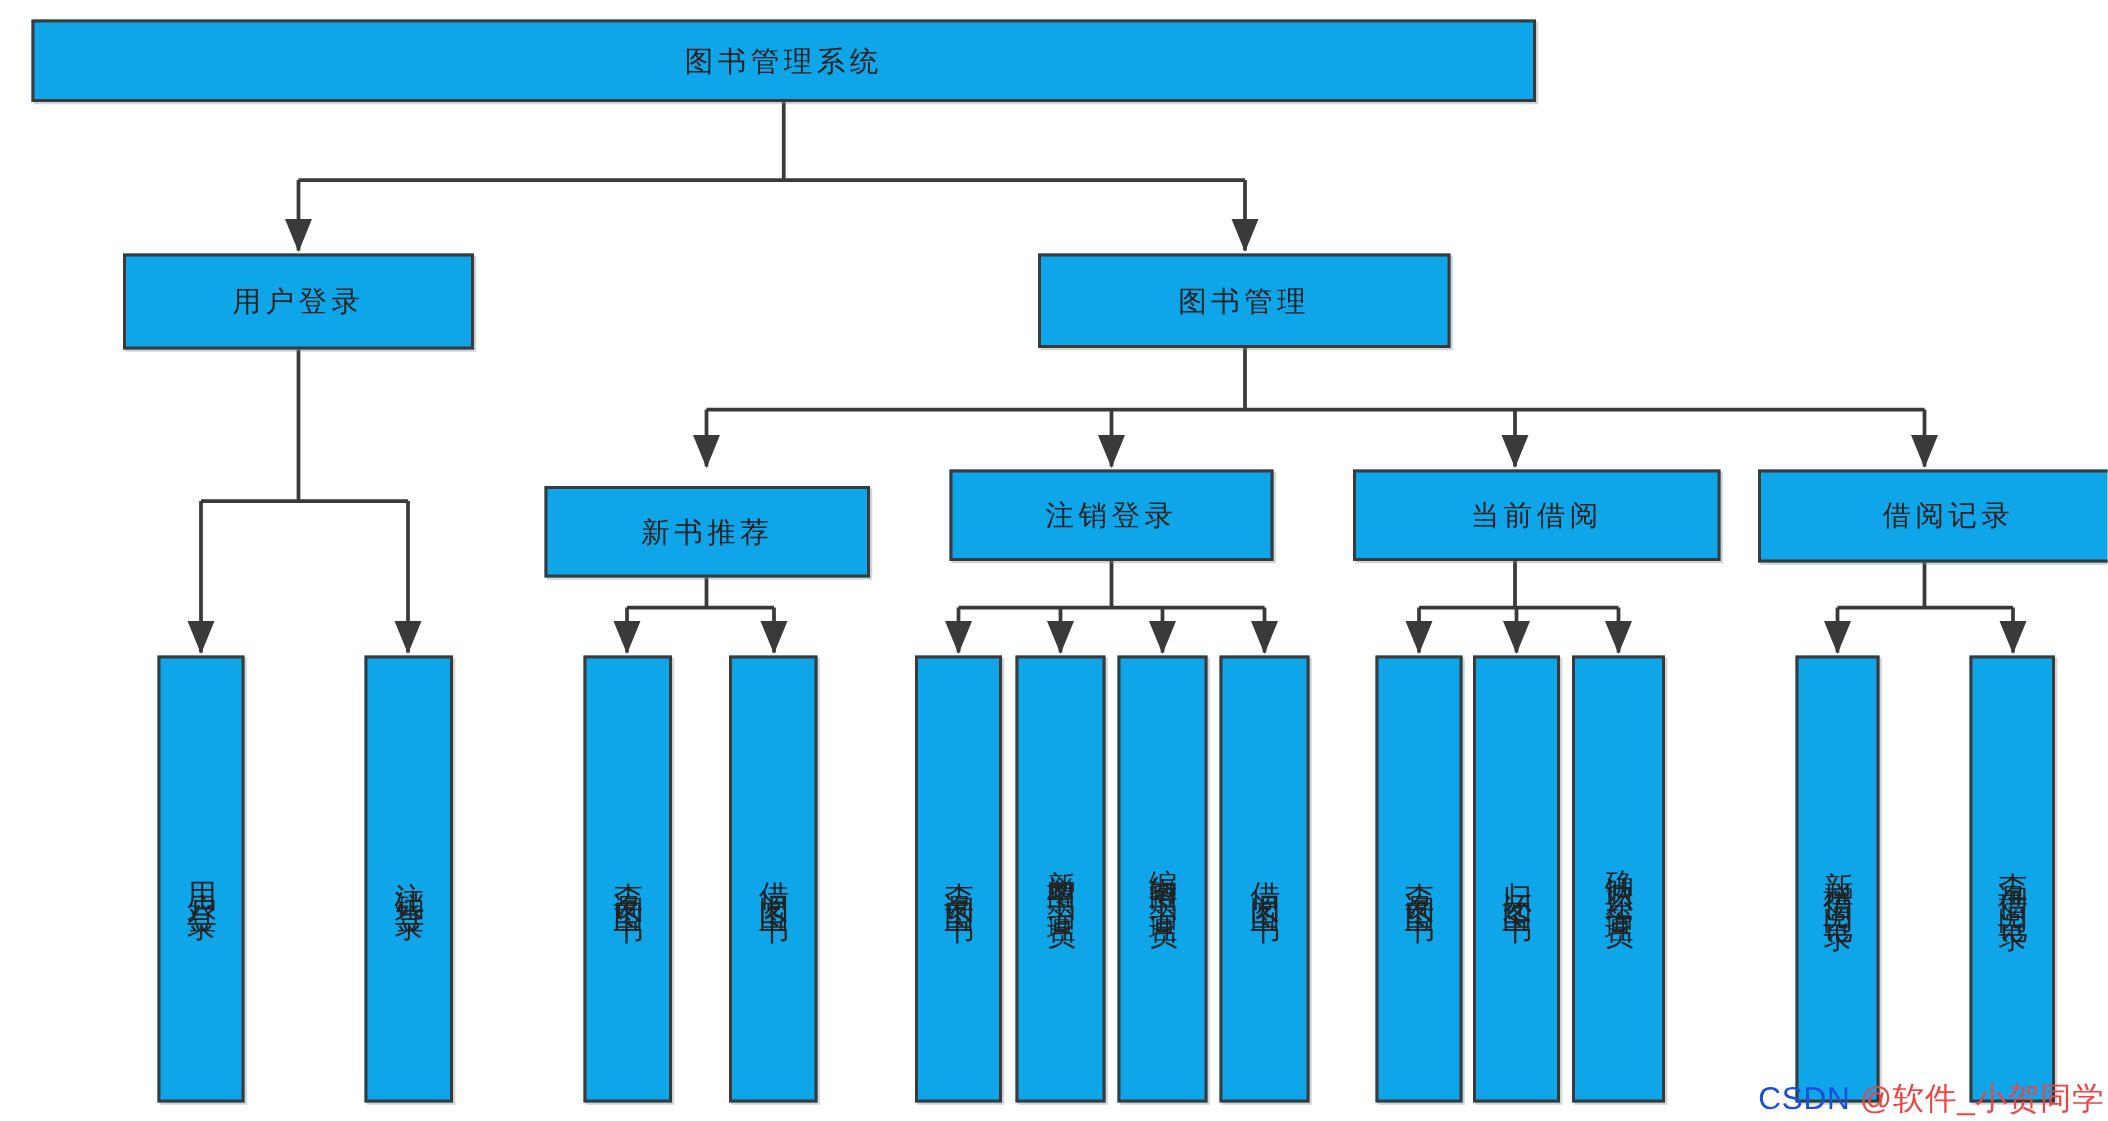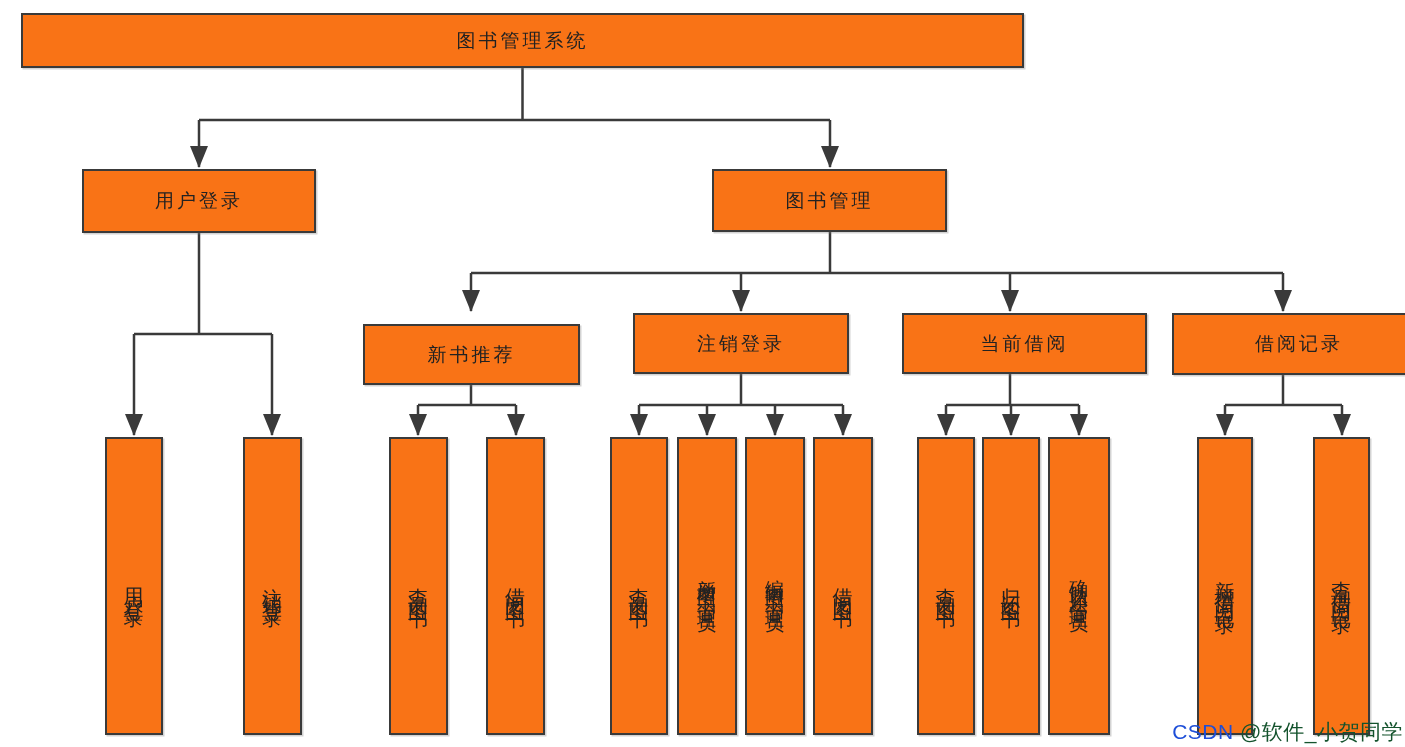--- a/index.html
+++ b/index.html
@@ -5,41 +5,41 @@
   html,body { margin:0; padding:0; }
   body {
     width:1405px; height:747px; position:relative;
     background:#ffffff;
     font-family:"Liberation Sans", sans-serif;
     overflow:hidden;
   }
   svg.wires { position:absolute; left:0; top:0; pointer-events:none; }
   .node {
     position:absolute; box-sizing:border-box;
-    background:#f97316;
+    background:#0ea5e9;
     border:2.5px solid #3a3a3a;
     box-shadow:1.5px 1.5px 0 rgba(130,130,130,0.35);
     display:flex; align-items:center; justify-content:center;
     color:#222222;
   }
   .h-node { font-size:19px; letter-spacing:3px; }
   .h-node span { white-space:nowrap; }
   .leaf {
     top:437px; height:298px;
     writing-mode:vertical-rl; text-orientation:mixed;
     font-size:20px; letter-spacing:7px;
     line-height:1;
   }
   .leaf.dense { letter-spacing:5px; font-size:19px; }
   .watermark {
     position:absolute; right:2px; bottom:1px; z-index:5;
     font-size:21px; letter-spacing:0.5px; white-space:nowrap;
   }
   .watermark .wm-prefix { color:#1d4ed8; }
-  .watermark .wm-handle { color:#14532d;text-align:center; }
+  .watermark .wm-handle { color:#ef4444;text-align:center; }
 </style>
 </head>
 <body>
 
 <svg class="wires" width="1405" height="747" viewBox="0 0 1405 747">
   <defs>
     <marker id="arrow" viewBox="0 0 24 20" markerWidth="24" markerHeight="20" refX="22" refY="10" orient="auto" markerUnits="userSpaceOnUse">
       <path d="M1,1 L23,10 L1,19 Z" fill="#3a3a3a"></path>
     </marker>
   </defs>
@@ -80,21 +80,21 @@
   </g>
 </svg>
 
 <div class="node h-node" style="left:21px;top:13px;width:1003px;height:55px">
   <span>图书管理系统</span>
 </div>
 
 <div class="node h-node" style="left:82px;top:169px;width:234px;height:64px">
   <span>用户登录</span>
 </div>
-<div class="node h-node" style="left:712px;top:169px;width:235px;height:63px">
+<div class="node h-node" style="left:692px;top:169px;width:275px;height:63px">
   <span>图书管理</span>
 </div>
 
 <div class="node h-node" style="left:363px;top:324px;width:217px;height:61px">
   <span>新书推荐</span>
 </div>
 <div class="node h-node" style="left:633px;top:313px;width:216px;height:61px">
   <span>注销登录</span>
 </div>
 <div class="node h-node" style="left:902px;top:313px;width:245px;height:61px">

